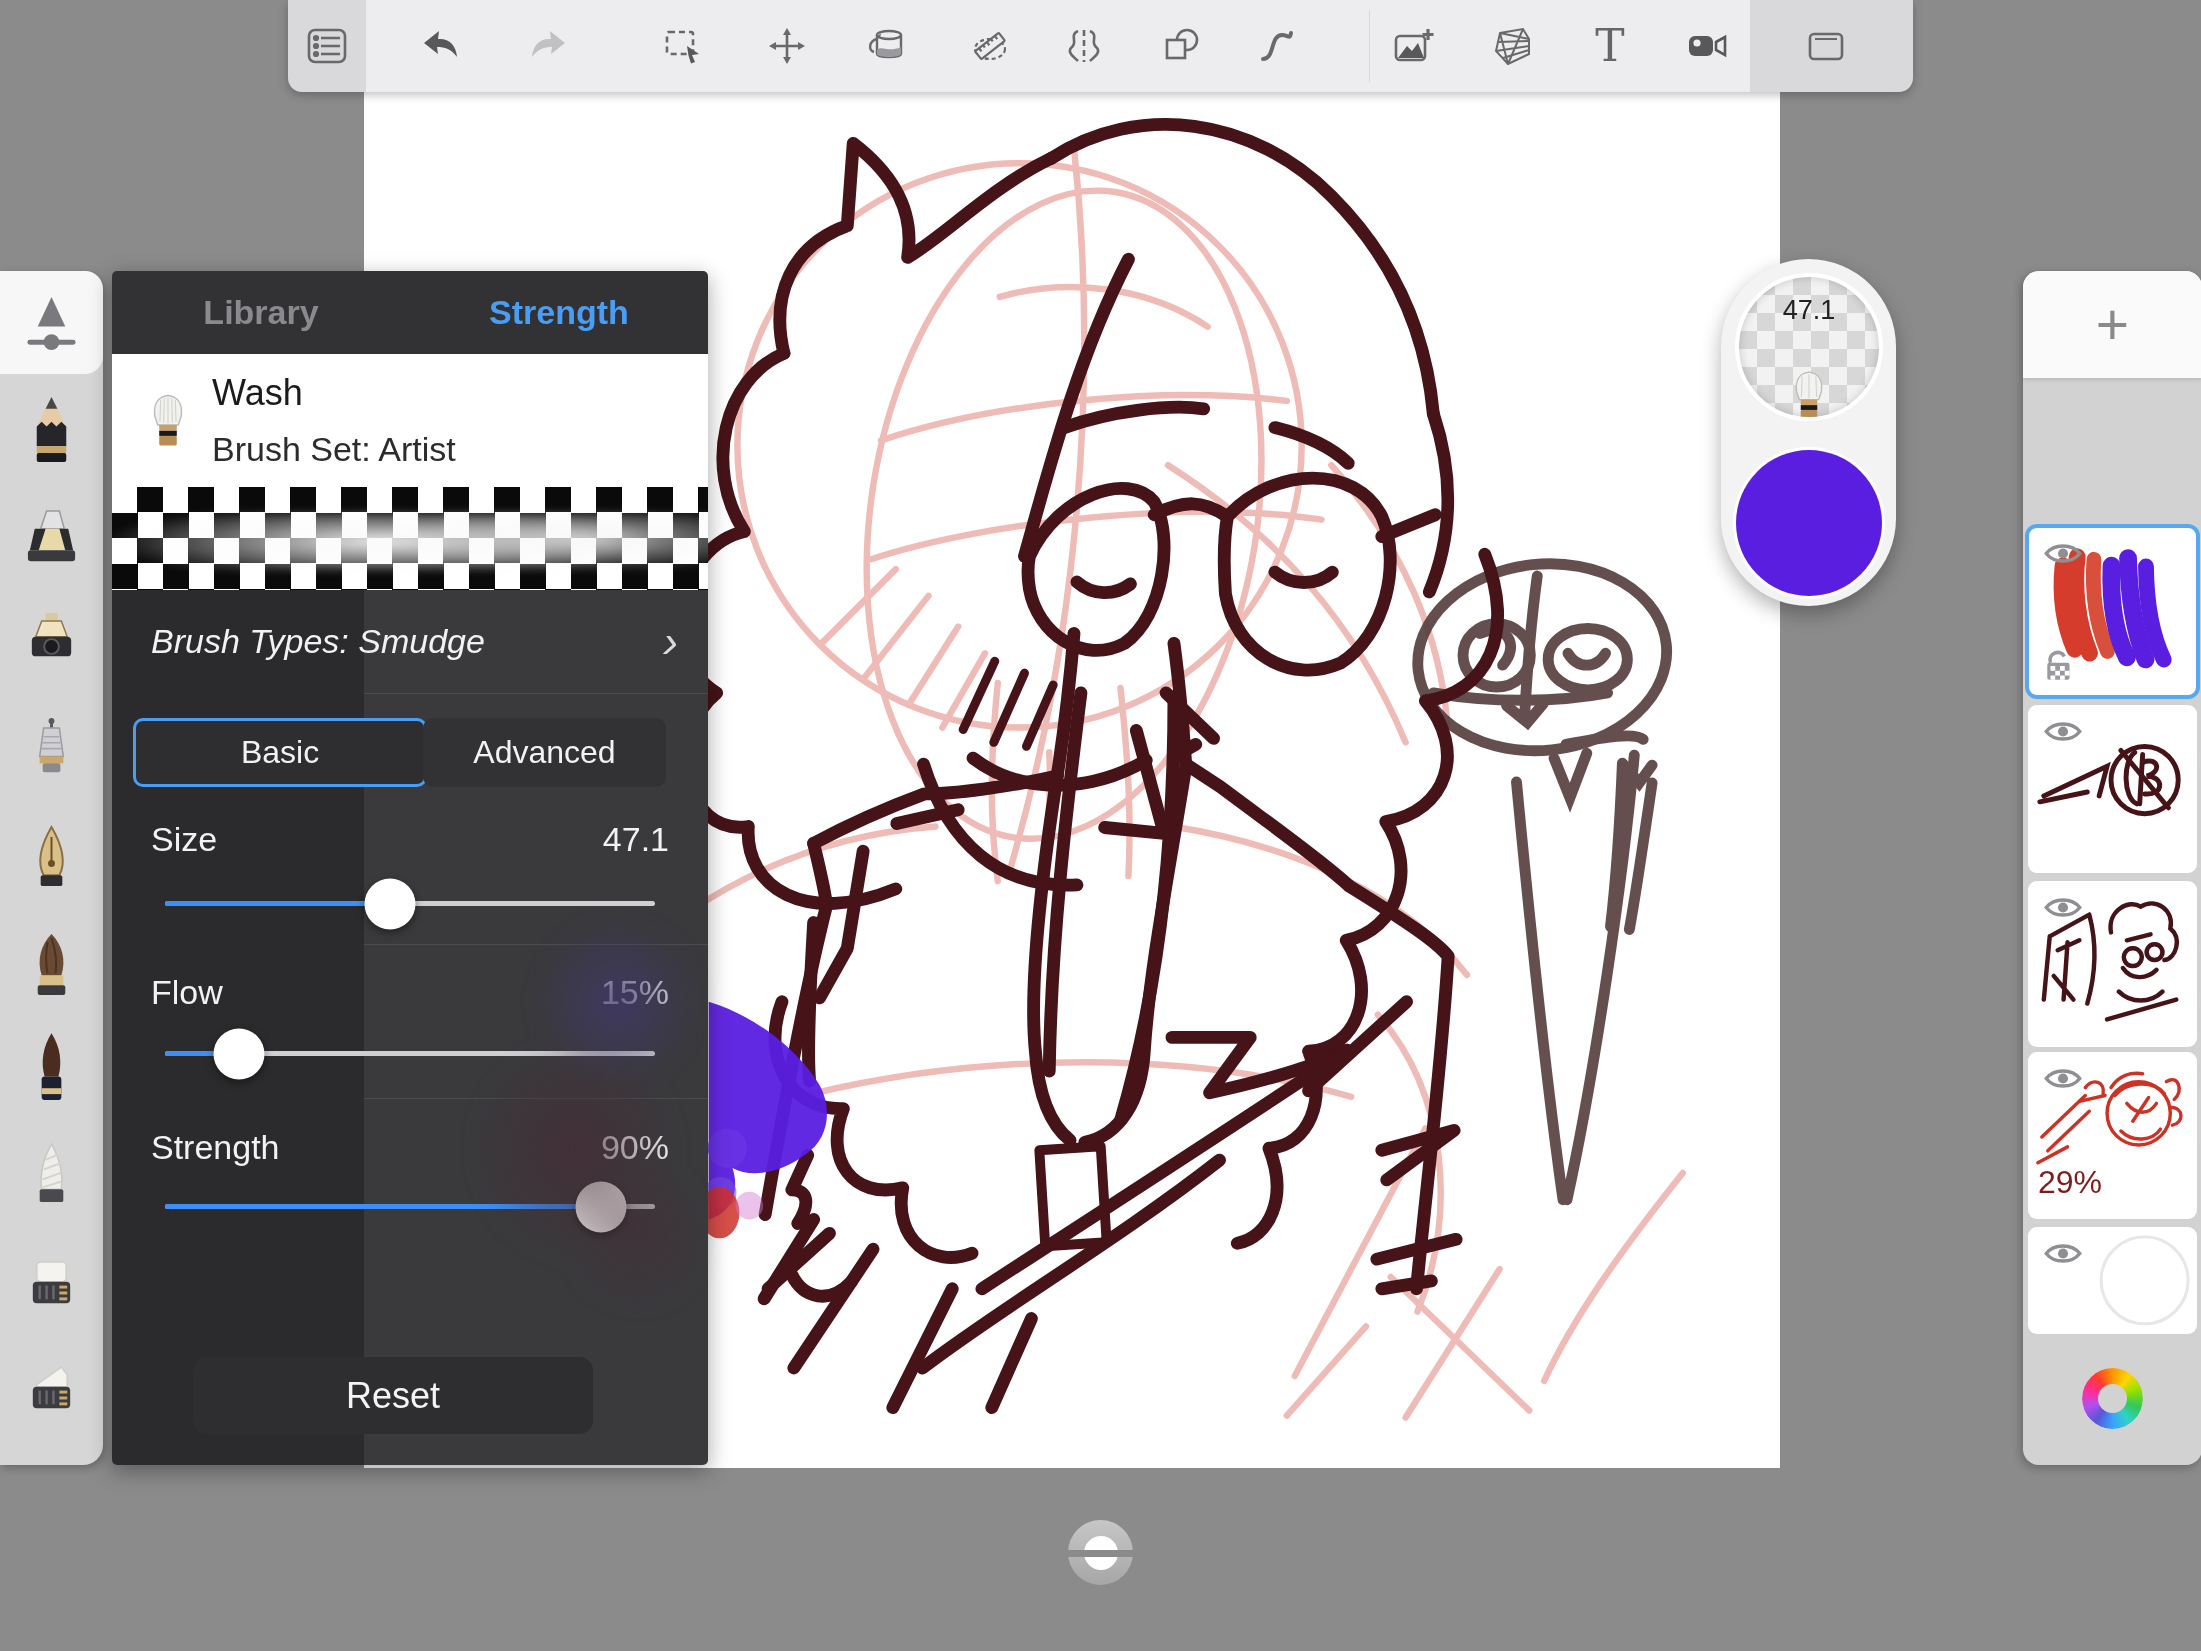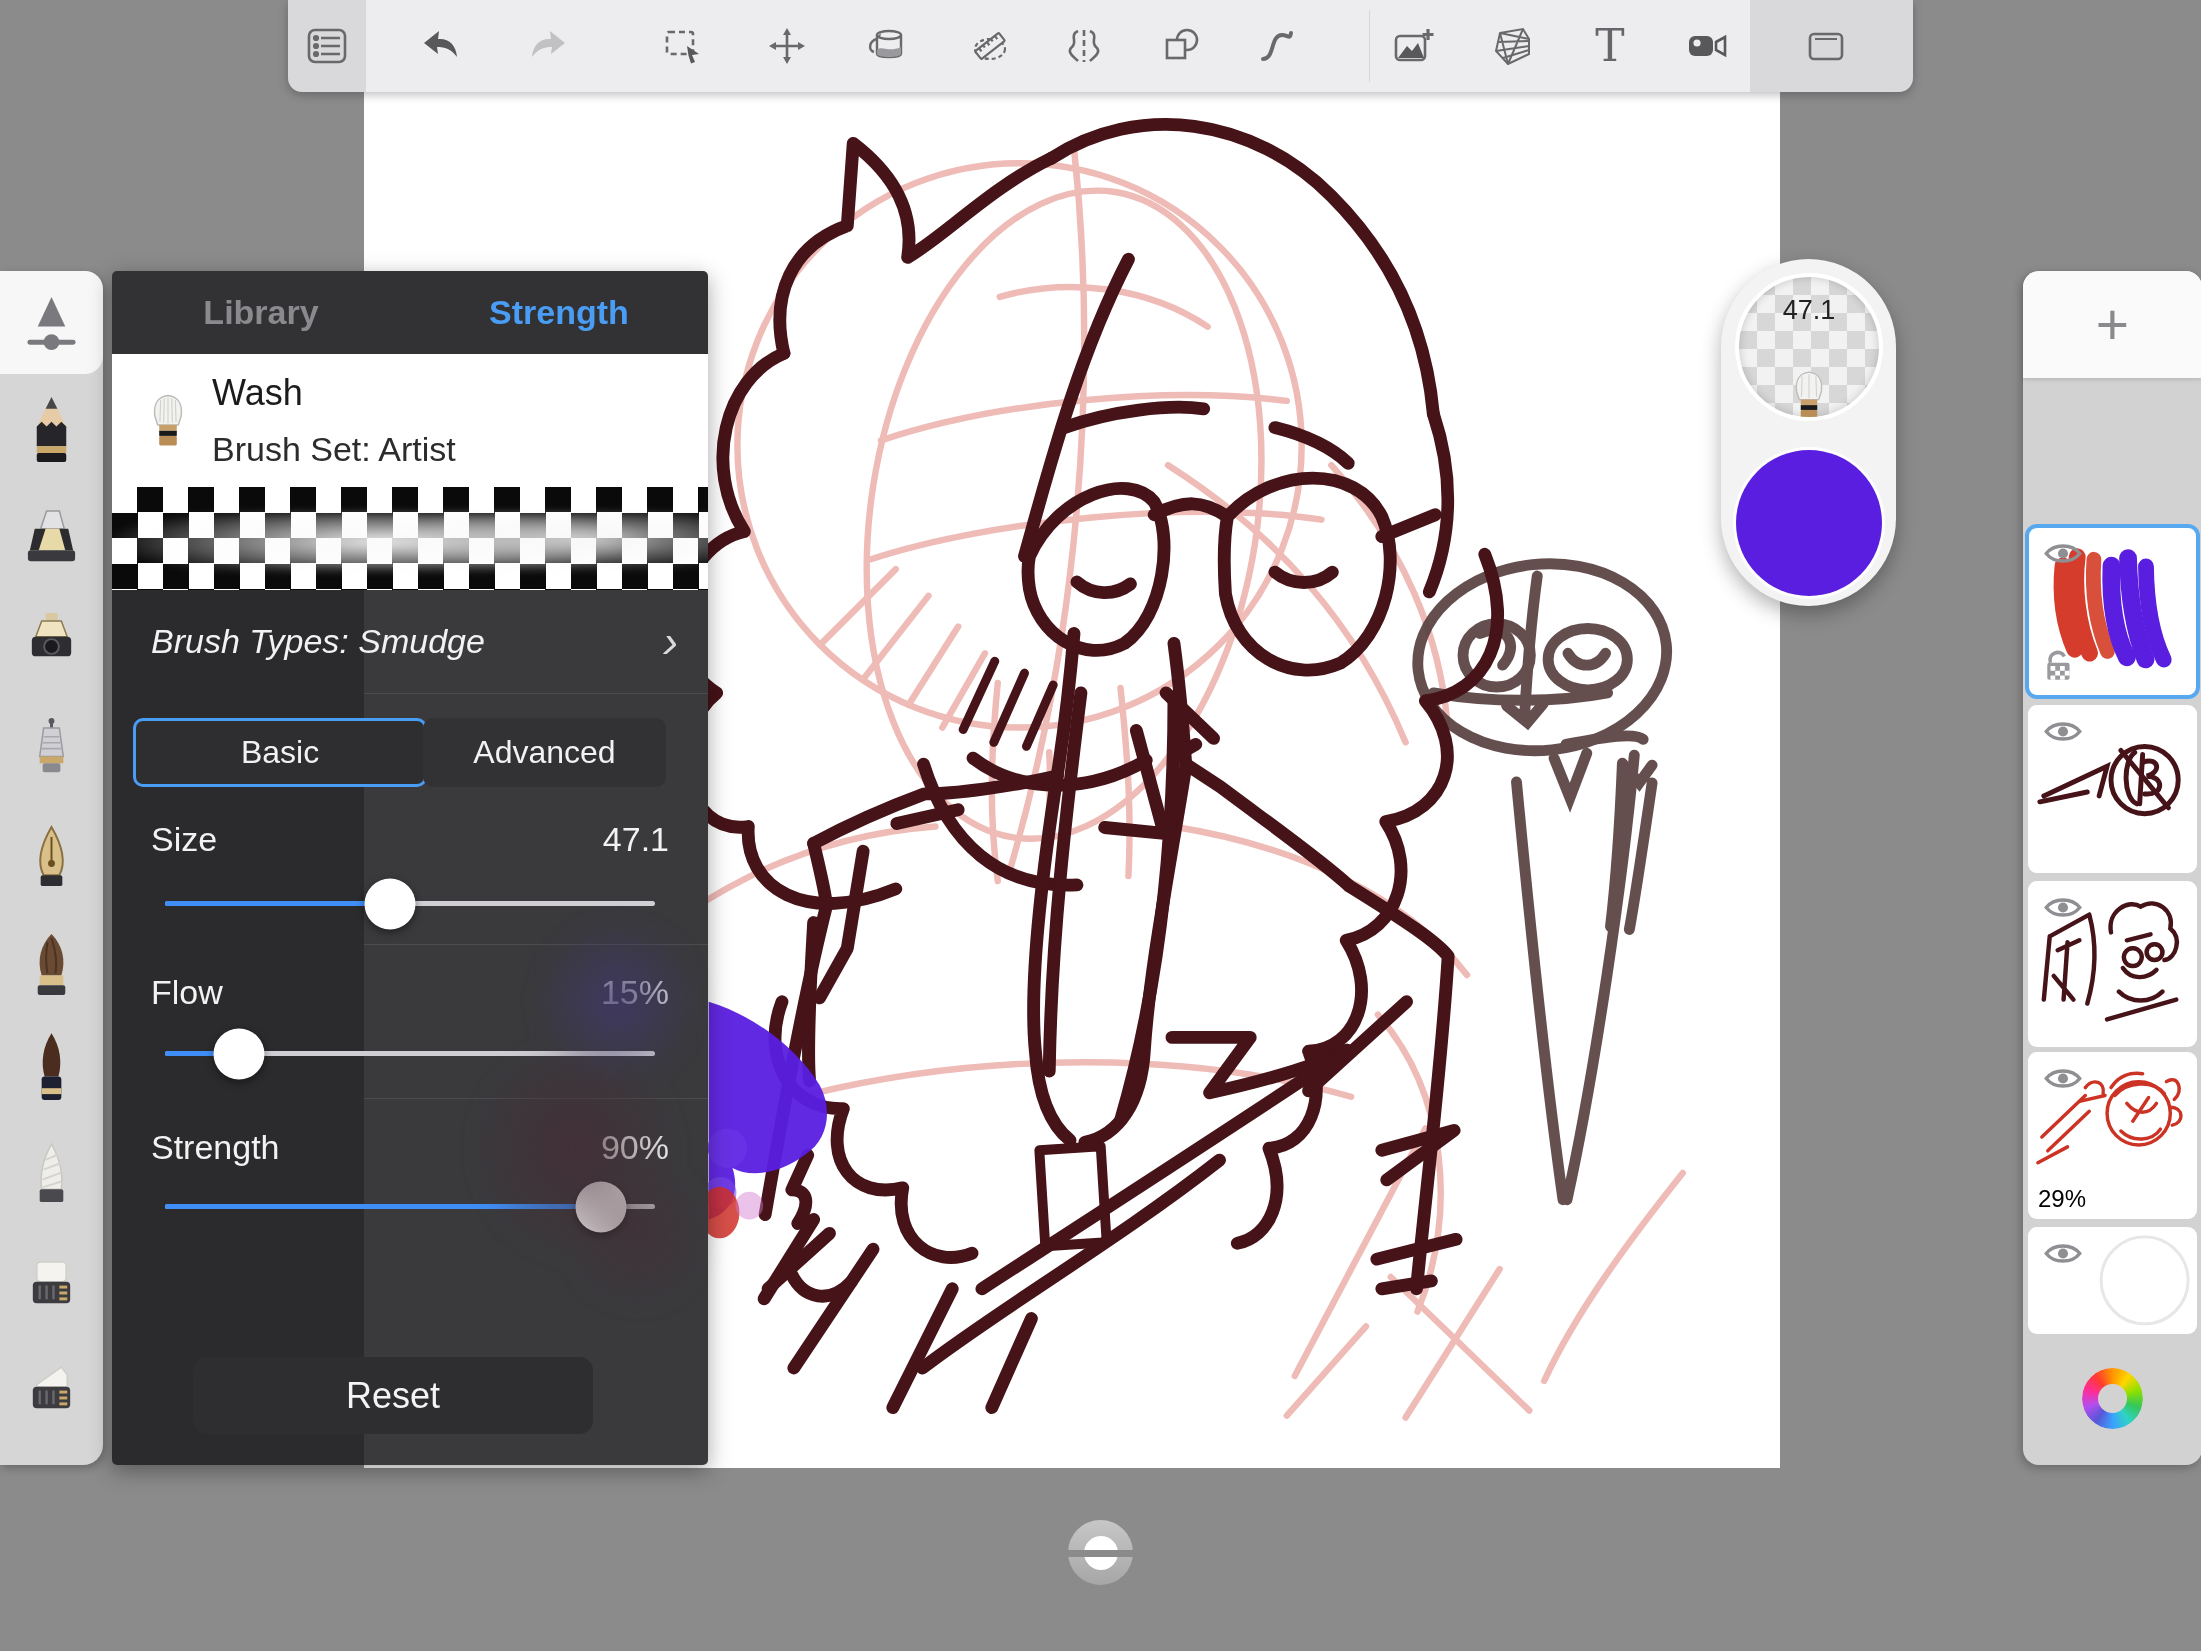--- a/index.html
+++ b/index.html
@@ -76,21 +76,21 @@
   .pill-color { position:absolute; left:15px; top:191px; width:146px; height:146px; border-radius:50%; background:#5a1ee0; box-shadow:0 0 0 3px #fefefe; }
 
   
   #layers { position:absolute; left:2023px; top:271px; width:179px; height:1194px; background:#d2d2d3; border-radius:16px; z-index:10; box-shadow:-2px 3px 10px rgba(0,0,0,.25); }
   .ly-add { position:absolute; left:0; top:0; width:179px; height:107px; background:#fafafa; border-radius:16px 16px 0 0; display:flex; align-items:center; justify-content:center; box-shadow:0 2px 4px rgba(0,0,0,.12); }
   .ly-add span { font-size:57px; font-weight:300; color:#8a8a8d; line-height:1; }
   .ly-card { position:absolute; left:5px; width:169px; background:#fff; border-radius:9px; overflow:hidden; }
   .ly-card.selected { outline:4px solid #57a8ee; outline-offset:-1px; }
   .ly-eye { position:absolute; left:16px; top:14px; z-index:3; }
   .ly-lock { position:absolute; left:16px; bottom:12px; z-index:3; }
-  .ly-opacity { position:absolute; left:10px; bottom:6px; font-size:24px; color:#000000; z-index:3; }
+  .ly-opacity { position:absolute; left:10px; bottom:18px; font-size:32px; color:#7f1d1d; z-index:3; }
   .ly-thumb { position:absolute; inset:0; }
   .ly-wheel { position:absolute; left:59px; top:1097px; width:61px; height:61px; border-radius:50%;
     background:conic-gradient(#ff3b30,#ff9500,#ffe a00,#a0e426,#34c759,#2fd3c6,#3aa0ff,#5856d6,#c644fc,#ff2d9a,#ff3b30); }
   .ly-wheel { background:conic-gradient(#ff9500,#ffd600,#8ee000,#34c759,#2fd3c6,#3aa0ff,#5856d6,#b44ef0,#ff2d9a,#ff3b30,#ff9500);
     -webkit-mask:radial-gradient(circle, transparent 0 14px, #000 15px); mask:radial-gradient(circle, transparent 0 14px, #000 15px); }
 
   
   #handle { position:absolute; left:1068px; top:1520px; width:65px; height:65px; z-index:5; }
   .hd-outer { position:absolute; inset:0; border-radius:50%; background:linear-gradient(#c7c7c7,#a6a6a6); }
   .hd-inner { position:absolute; left:16px; top:16px; width:34px; height:34px; border-radius:50%; background:#fff; }

